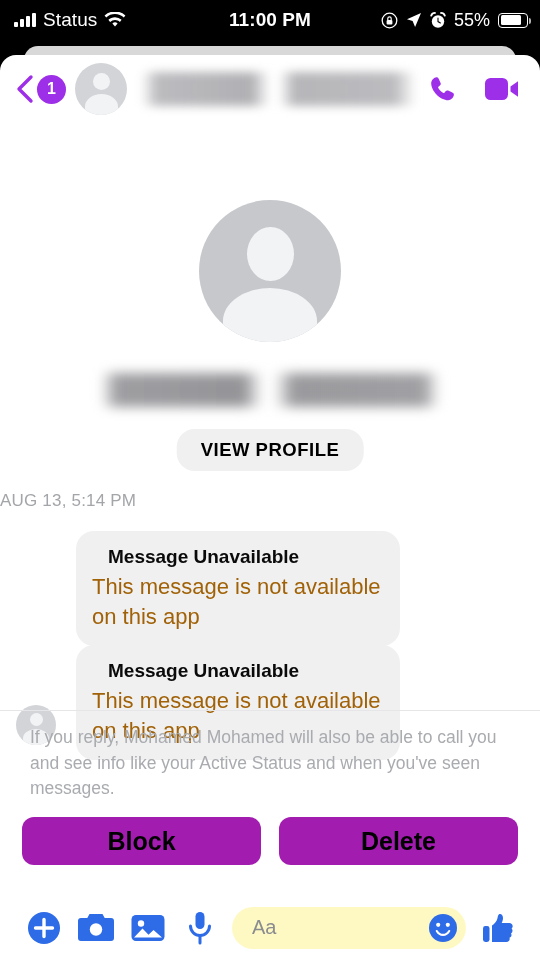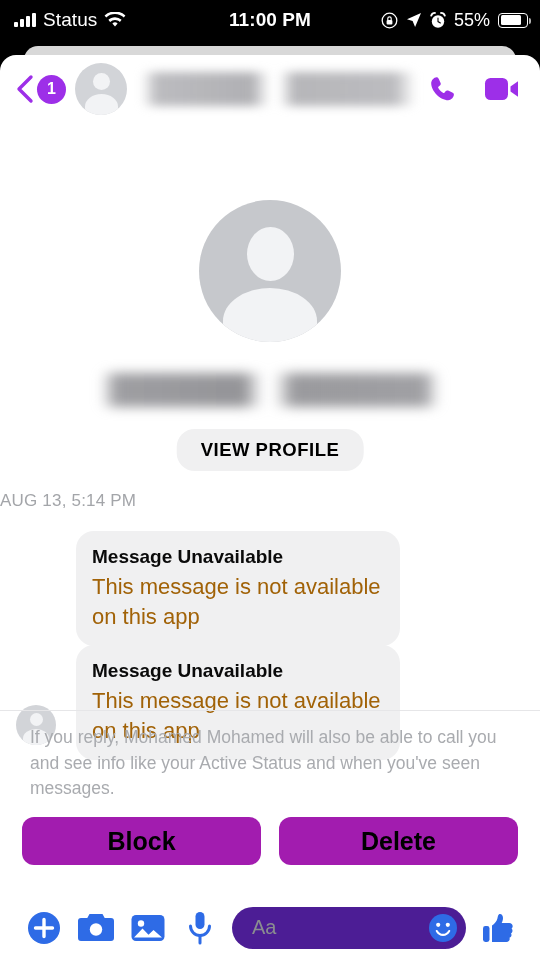--- a/index.html
+++ b/index.html
@@ -112,21 +112,21 @@
     position:absolute; top:368px; left:0; width:444px; text-align:left;
     font-size:17px; color:#a3a5a9; letter-spacing:.2px;
   }
 
   .msg-row{ position:absolute; left:0; width:540px; }
   .bubble{
     margin-left:76px; width:324px;
     background:#f0f0f1; border-radius:18px;
     padding:13px 16px 15px 16px;
   }
-  .bubble .b-title{ font-size:19px; font-weight:700; color:#0a0a0a; line-height:1.32; }
+  .bubble .b-title{ font-size:19px; font-weight:700; color:#0a0a0a; line-height:1.32;margin-left:16px; }
   .bubble .b-sub{ font-size:22px; color:#a16207; line-height:1.35; margin-top:3px; }
   .small-avatar{
     position:absolute; left:16px; width:40px; height:40px;
     border-radius:50%; background:#d2d4d8; overflow:hidden;
   }
 
   
   .divider{ position:absolute; top:655px; left:0; width:540px; height:1px; background:#e6e6e8; }
   .notice{
     position:absolute; top:670px; left:0; width:540px; padding:0 30px;
@@ -142,21 +142,21 @@
     cursor:pointer; font-family:"Liberation Sans", sans-serif;
   }
 
   
   .composer{
     position:absolute; top:840px; left:0; width:540px; height:65px;
     display:flex; align-items:center; padding:0 18px; gap:0;
   }
   .c-ico{ width:52px; display:flex; align-items:center; justify-content:center; cursor:pointer; }
   .input-pill{
-    flex:1; height:42px; background:#4c1d95; border-radius:21px;
+    flex:1; height:42px; background:#fef9c3; border-radius:21px;
     display:flex; align-items:center; padding:0 8px 0 20px; margin:0 6px;
   }
   .input-pill .ph{ flex:1; font-size:20px; color:#8a8c90; }
   .emoji-btn{ width:30px; height:30px; cursor:pointer; flex:none; }
   .thumb{ width:46px; display:flex; align-items:center; justify-content:center;
     cursor:pointer; margin-left:4px; }
 </style>
 </head>
 <body>
 

